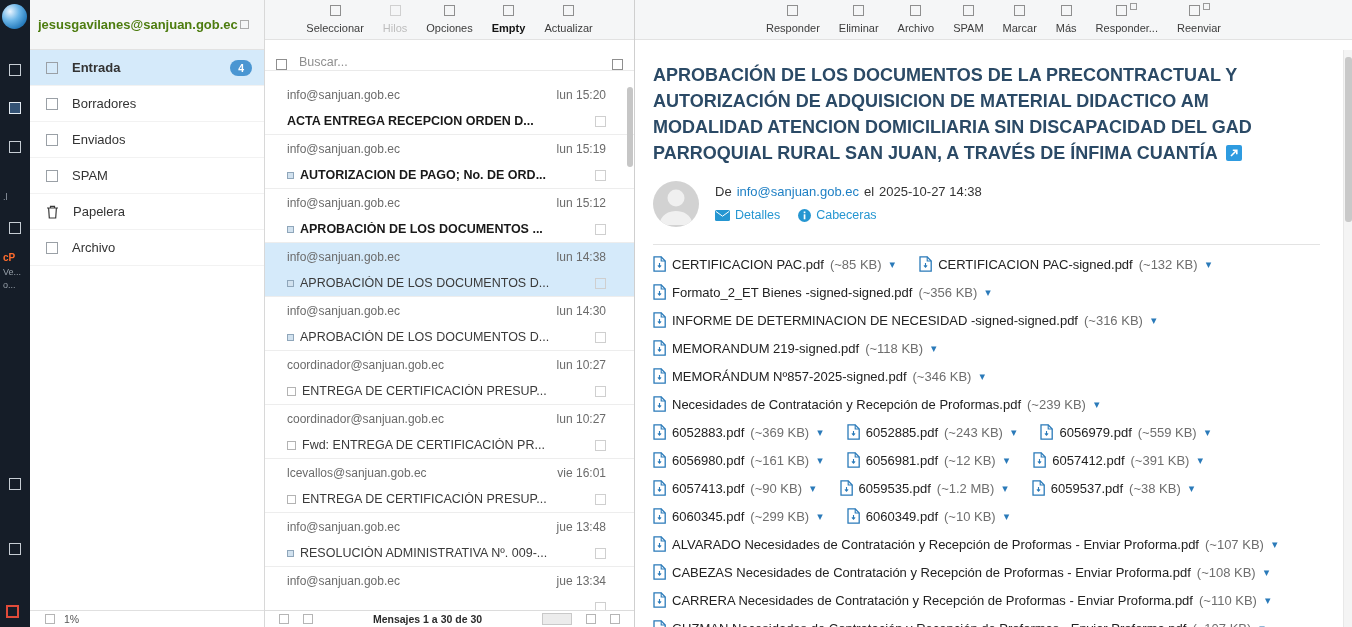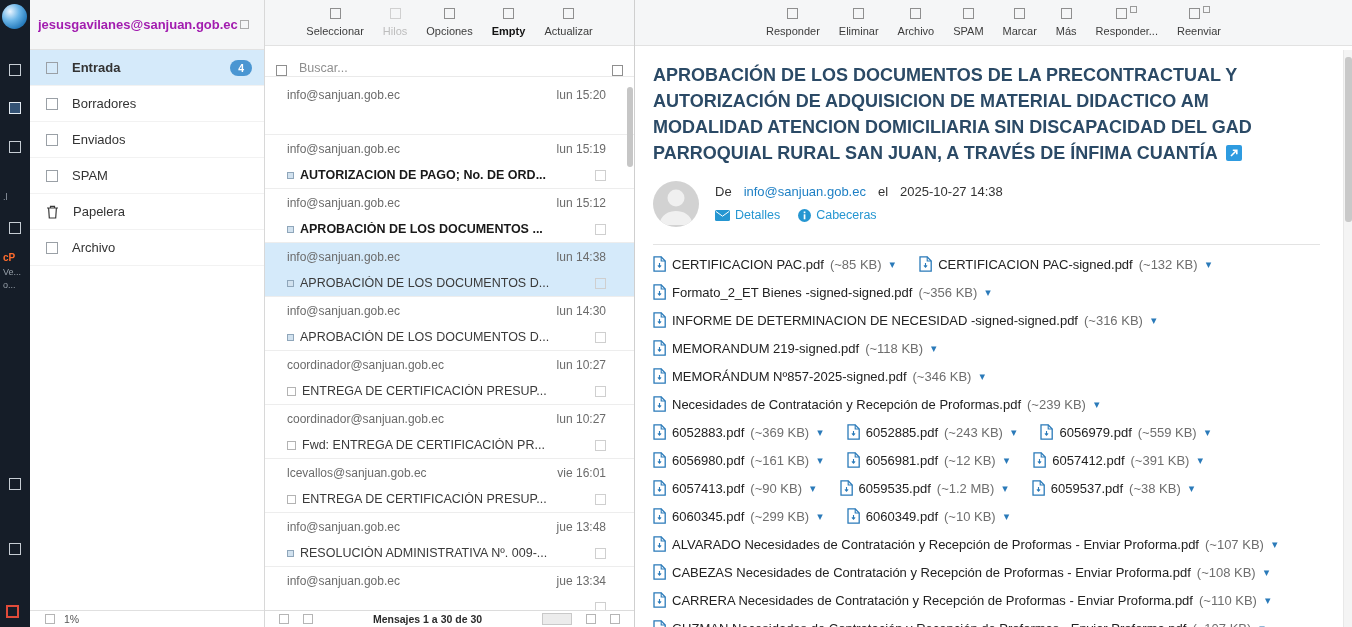--- a/index.html
+++ b/index.html
@@ -19,37 +19,37 @@
   .ricon{position:absolute;left:9px;width:12px;height:12px;border:1px solid #c6cdd4}
   .ricon.active{background:rgba(90,150,210,.45);border-color:#e2eaf1}
   .ricon.red{border:2px solid #e04b3a;width:13px;height:13px;left:6px}
   .rtext{position:absolute;left:3px;font-size:9px;color:#98a1aa}
   .rtext.cp{color:#ff6c2c;font-weight:bold;font-size:10px}
 
   
   .folders{position:absolute;left:30px;top:0;width:235px;height:100%;background:#fff;
            border-right:1px solid #d8d8d8}
   .account{height:50px;background:#f5f6f7;border-bottom:1px solid #e2e2e2;display:flex;
-           align-items:center;gap:2px;padding:0 8px;font-size:13px;font-weight:bold;color:#a21caf}
+           align-items:center;gap:2px;padding:0 8px;font-size:13px;font-weight:bold;color:#4d7c0f}
   .acc-label{white-space:nowrap;overflow:hidden}
   .folder{height:36px;display:flex;align-items:center;gap:14px;padding:0 12px 0 16px;
           font-size:13px;color:#333;border-bottom:1px solid #f2f2f2;cursor:pointer}
   .ficon{width:12px;height:12px;border:1px solid #9aa0a6;flex:none}
   .flabel{flex:1;white-space:nowrap;overflow:hidden}
   .folder.selected{background:#d5eafa;font-weight:bold}
   .badge{display:none;background:#4a96d2;color:#fff;font-size:10.5px;font-weight:bold;
          border-radius:9px;padding:2px 8px;line-height:12px}
   .trash{display:none;flex:none}
   .quota{position:absolute;left:0;right:0;bottom:0;height:17px;border-top:1px solid #e0e0e0;
          display:flex;align-items:center;gap:9px;padding-left:15px;font-size:10.5px;color:#555;background:#fff}
 
   
   .list{position:absolute;left:265px;top:0;width:370px;height:100%;background:#fff;
         border-right:1px solid #cfcfcf}
-  .list-toolbar,.reader-toolbar{height:46px;background:#f5f6f7;border-bottom:1px solid #e2e2e2;
+  .list-toolbar,.reader-toolbar{height:40px;background:#f5f6f7;border-bottom:1px solid #e2e2e2;
         display:flex;align-items:center;justify-content:center;gap:19px}
   .tbtn{display:flex;flex-direction:column;align-items:center;gap:6px;font-size:11px;color:#3c3c3c;cursor:default}
   .tbtn .icons{display:flex;align-items:flex-start;gap:3px;height:11px}
   .sq7{width:7px;height:7px;border-color:#9a9a9a;display:none;margin-top:-2px}
   .tbtn.split .sq7{display:inline-block}
   .tbtn.disabled{color:#bdbdbd}
   .tbtn.disabled .sq11{border-color:#d0d0d0}
   .tbtn.emph{font-weight:bold;color:#141414}
 
   .search-row{height:31px;display:flex;align-items:flex-end;gap:10px;padding:0 11px;
@@ -82,21 +82,21 @@
   .sb-list{position:absolute;right:1px;top:83px;width:6px;bottom:18px}
   .sb-thumb{width:6px;height:80px;background:#c6c6c6;border-radius:3px;margin-top:4px}
 
   
   .reader{position:absolute;left:635px;top:0;right:0;height:100%;background:#fff}
   .content{position:absolute;top:50px;left:0;right:10px;bottom:0;padding:12px 0 0 18px;overflow:hidden}
   .subject{margin:0;font-size:18px;line-height:26px;font-weight:bold;color:#2b4a66;max-width:670px}
   .ext{display:inline-block;margin-left:8px;vertical-align:-2px}
   .fromrow{margin-top:13px;display:flex;gap:16px;align-items:flex-start}
   .avatar{width:46px;height:46px;border-radius:50%;background:#d2d2d2;overflow:hidden;flex:none}
-  .fromline{display:flex;gap:12px;font-size:13px;color:#333;margin-top:3px;align-items:baseline}
+  .fromline{display:flex;gap:5px;font-size:13px;color:#333;margin-top:3px;align-items:baseline}
   .maillink{color:#1d7fc4;text-decoration:none;cursor:pointer}
   .metaline{display:flex;gap:18px;margin-top:9px}
   .metalink{display:inline-flex;align-items:center;gap:5px;font-size:12.5px;color:#2596d1;cursor:pointer}
   .divider{border-top:1px solid #e3e3e3;margin:17px 22px 0 0}
   .atts{margin-top:5px}
   .att-row{display:flex;align-items:center;gap:24px;height:28px;white-space:nowrap}
   .att{display:inline-flex;align-items:center;gap:6px}
   .aname{font-size:13px;color:#222}
   .asize{font-size:13px;color:#6e6e6e}
   .caret{color:#2a7ab9;font-size:11px;margin-left:2px}
@@ -210,20 +210,25 @@
   <div class="search-row">
     <span class="sq sq11"></span>
     <input class="search-input" placeholder="Buscar..." style="">
     <span class="sq sq11"></span>
   </div>
   <div class="msgs">
       <div class="msg unread">
     <div class="line1">
       <span class="sender">info@sanjuan.gob.ec</span>
       <span class="time">lun 15:20</span>
+    </div>
+    <div class="line2">
+
+      <span class="subj">ACTA ENTREGA RECEPCION ORDEN D...</span>
+      <span class="cb"></span>
     </div>
   </div>
       <div class="msg unread">
     <div class="line1">
       <span class="sender">info@sanjuan.gob.ec</span>
       <span class="time">lun 15:19</span>
     </div>
     <div class="line2">
       <span class="mark mk-r"></span>
       <span class="subj">AUTORIZACION DE PAGO; No. DE ORD...</span>

